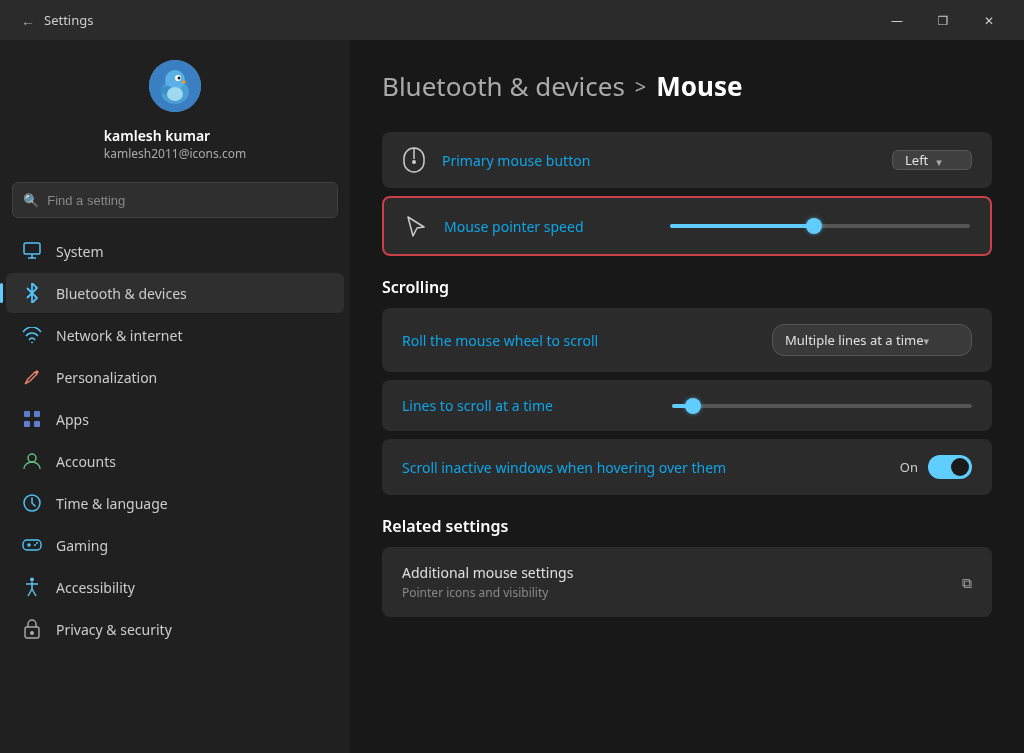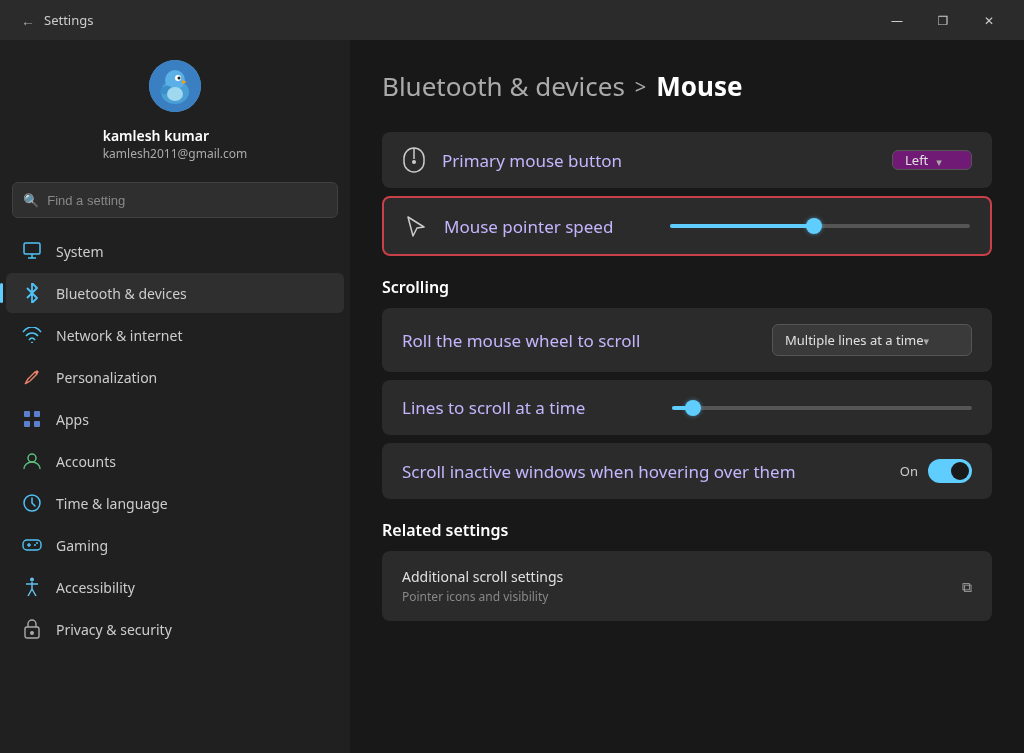--- a/index.html
+++ b/index.html
@@ -206,32 +206,32 @@
       width: 24px;
       height: 24px;
       display: flex;
       align-items: center;
       justify-content: center;
       color: #ccc;
       flex-shrink: 0;
     }
     .setting-label {
       flex: 1;
-      font-size: 17px;
-      color: #c4b5fd;
+      font-size: 14px;
+      color: #0ea5e9;
     }
     .setting-control {
       display: flex;
       align-items: center;
       gap: 8px;
     }
 
     
     .dropdown {
-      background: #701a75;
+      background: #404040;
       border: 1px solid #555;
       border-radius: 6px;
       padding: 0 12px;
       display: flex;
       align-items: flex-end;
       gap: 8px;
       cursor: pointer;
       font-size: 13px;
       color: #e0e0e0;
       min-width: 80px;
@@ -299,21 +299,21 @@
     .toggle-label {
       font-size: 13px;
       color: #ccc;
       margin-right: 2px;
     }
 
     
     .dropdown-wide {
       background: #3a3a3a;
       border: 1px solid #555;
-      border-radius: 6px;
+      border-radius: 12px;
       padding: 6px 12px;
       display: flex;
       align-items: center;
       gap: 0;
       cursor: pointer;
       font-size: 13px;
       color: #e0e0e0;
       min-width: 200px;
     }
 
@@ -380,21 +380,21 @@
 
           <polygon points="33,20 38,22 33,24" fill="#f0a020"></polygon>
 
           <ellipse cx="17" cy="30" rx="6" ry="4" fill="#3a8fc8" transform="rotate(-20 17 30)"></ellipse>
 
           <ellipse cx="26" cy="34" rx="8" ry="7" fill="#a0d8f0"></ellipse>
         </svg>
       </div>
       <div class="user-info">
         <div class="user-name">kamlesh kumar</div>
-        <div class="user-email">kamlesh2011@gmail.com</div>
+        <div class="user-email">kamlesh2011@icons.com</div>
       </div>
     </div>
 
     <div class="search-box">
       <span class="search-icon">🔍</span>
       <input type="text" placeholder="Find a setting" style="">
     </div>
 
     <div class="nav-item">
       <div class="nav-icon">
@@ -582,19 +582,19 @@
         <div class="toggle">
           <div class="toggle-thumb"></div>
         </div>
       </div>
     </div>
 
     <div class="section-title">Related settings</div>
 
     <div class="related-settings-item">
       <div class="related-text">
-        <div class="related-title">Additional scroll settings</div>
+        <div class="related-title">Additional mouse settings</div>
         <div class="related-subtitle">Pointer icons and visibility</div>
       </div>
       <span class="external-icon">⧉</span>
     </div>
   </div>
 </div>
 
 </body></html>

